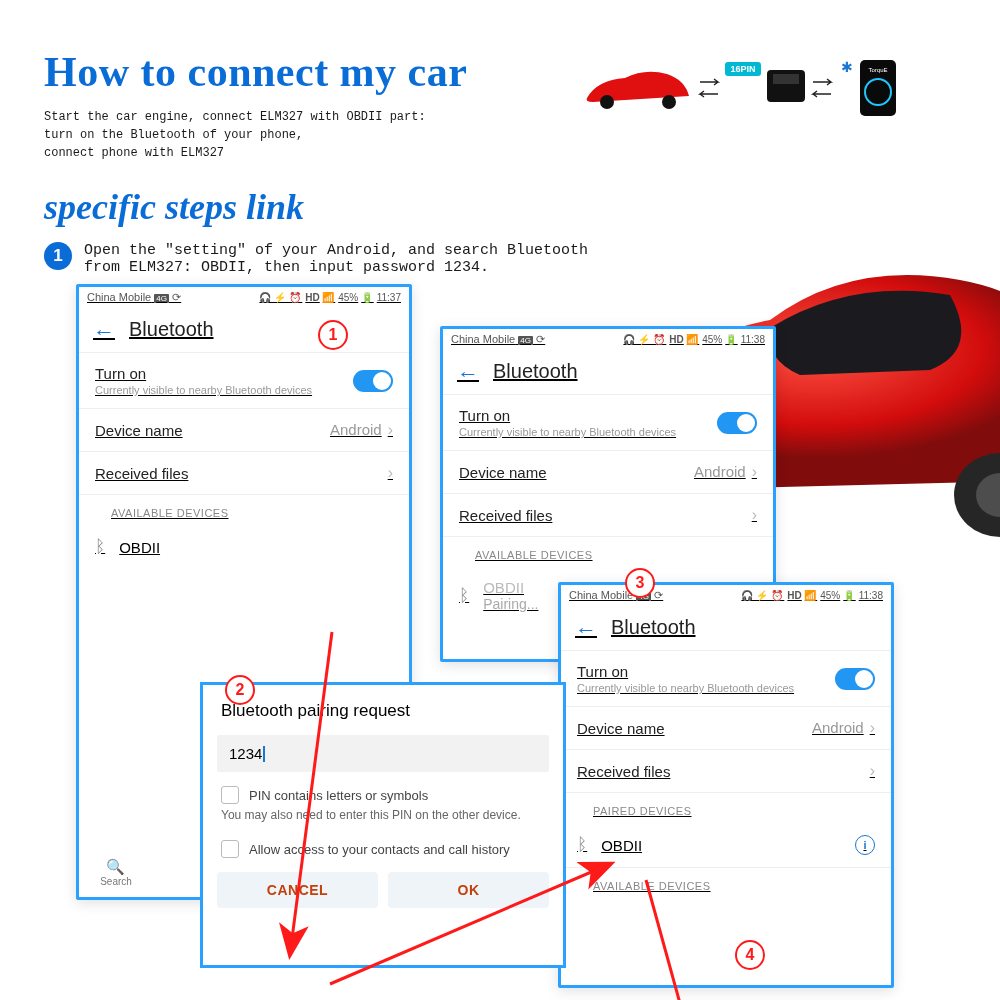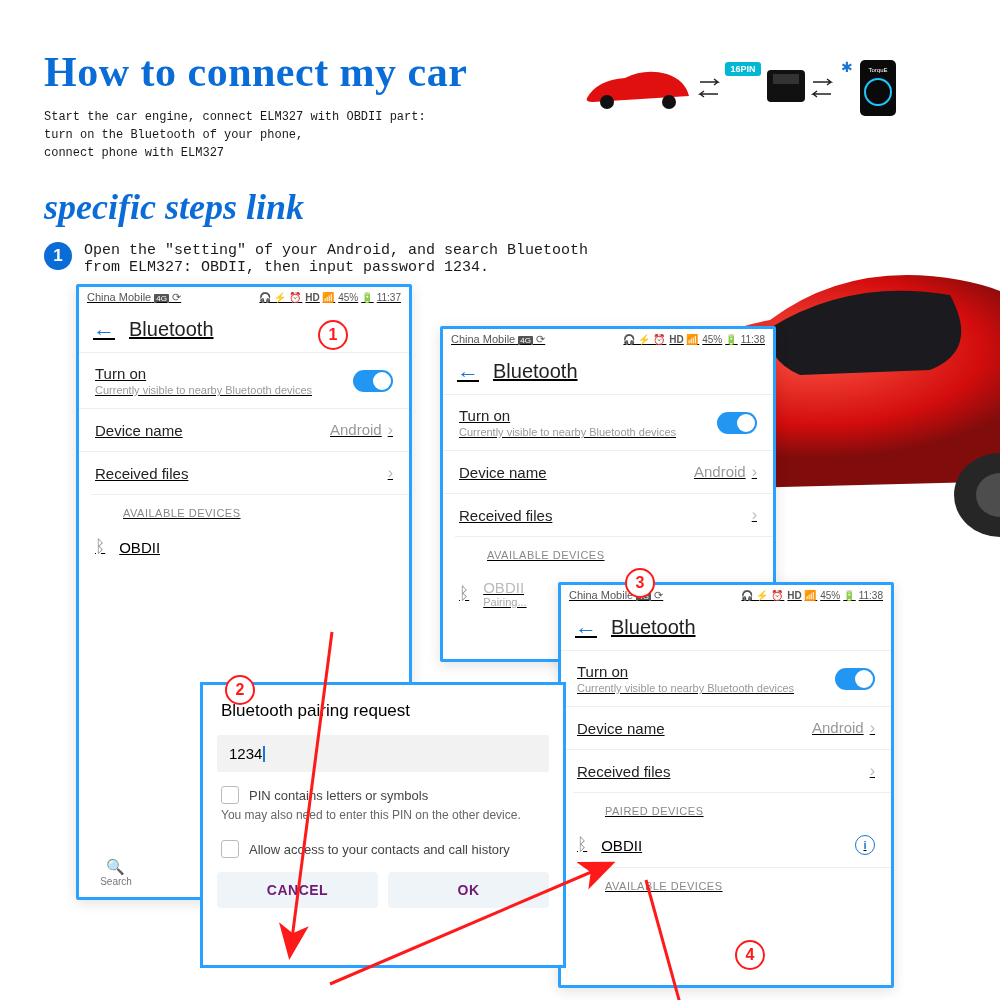--- a/index.html
+++ b/index.html
@@ -24,36 +24,36 @@
 
 .statusbar { display:flex; justify-content:space-between; align-items:center; font-size:11px; color:#555; padding:4px 8px 2px; }
 .statusbar .right { display:flex; align-items:center; gap:3px; font-size:10px; }
 .header { display:flex; align-items:center; gap:14px; padding:10px 14px; font-size:20px; color:#222; }
 .header .back { color:#1976d2; font-size:22px; font-weight:bold; }
 .row { display:flex; justify-content:space-between; align-items:center; padding:12px 16px; border-top:1px solid #eee; font-size:15px; color:#222; }
 .row .sub { font-size:11px; color:#999; margin-top:2px; }
 .row .chev { color:#bbb; font-size:16px; }
 .toggle { width:40px; height:22px; border-radius:11px; background:#2196f3; position:relative; }
 .toggle:after { content:""; position:absolute; right:2px; top:2px; width:18px; height:18px; border-radius:50%; background:#fff; }
-.section-label { padding:12px 32px 6px; font-size:11px; color:#888; letter-spacing:.5px; border-top:1px solid #eee;margin-left:12px; }
+.section-label { padding:12px 32px 6px; font-size:11px; color:#888; letter-spacing:.5px; border-top:1px solid #eee; }
 .device { display:flex; align-items:center; gap:14px; padding:12px 16px; font-size:15px; }
-.device .sub { font-size:11px; color:#aaa; }
+.device .sub { font-size:14px; color:#aaa; }
 .bt-icon { color:#888; font-size:17px; }
 .bottombar { position:absolute; bottom:6px; left:0; right:0; display:flex; justify-content:flex-start; padding:4px 12px; }
 .bottombar .item { font-size:10px; color:#777; text-align:center; width:50px; }
 .bottombar .item .ico { font-size:15px; display:block; }
 
 .dialog .title { font-size:17px; padding:16px 18px 10px; }
 .dialog .input { margin:4px 14px; background:#f2f2f2; padding:10px 12px; font-size:15px; border-radius:2px; display:flex; align-items:center; }
 .dialog .input .cursor { border-right:2px solid #1976d2; height:16px; margin-left:1px; }
 .dialog .check-row { display:flex; align-items:center; gap:10px; padding:10px 18px 4px; font-size:13px; color:#444; }
 .dialog .check-row .box { width:16px; height:16px; border:1.5px solid #bbb; border-radius:3px; flex:none; }
 .dialog .note { font-size:12px; color:#666; padding:0 18px 8px; }
 .dialog .buttons { display:flex; gap:10px; padding:10px 14px 14px; }
-.dialog .buttons div { flex:1; text-align:center; background:#eef4f8; color:#701a75; font-weight:600; padding:10px 0; border-radius:4px; font-size:14px; letter-spacing:.5px; }
+.dialog .buttons div { flex:1; text-align:center; background:#eef4f8; color:#c2410c; font-weight:600; padding:10px 0; border-radius:4px; font-size:14px; letter-spacing:.5px; }
 
 .info-icon { width:18px; height:18px; border:1.5px solid #1976d2; border-radius:50%; color:#1976d2; font-size:11px; display:flex; align-items:center; justify-content:center; font-weight:bold; }
 
 .red-circle { position:absolute; width:26px; height:26px; border:2px solid #ff1a1a; border-radius:50%; display:flex; align-items:center; justify-content:center; color:#ff1a1a; font-size:16px; font-weight:bold; background:#fff; z-index:10; }
 .c1 { left:318px; top:320px; }
 .c2 { left:225px; top:675px; }
 .c3 { left:625px; top:568px; }
 .c4 { left:735px; top:940px; }
 
 svg.arrows { position:absolute; left:0; top:270px; width:1000px; height:720px; z-index:9; pointer-events:none; }

